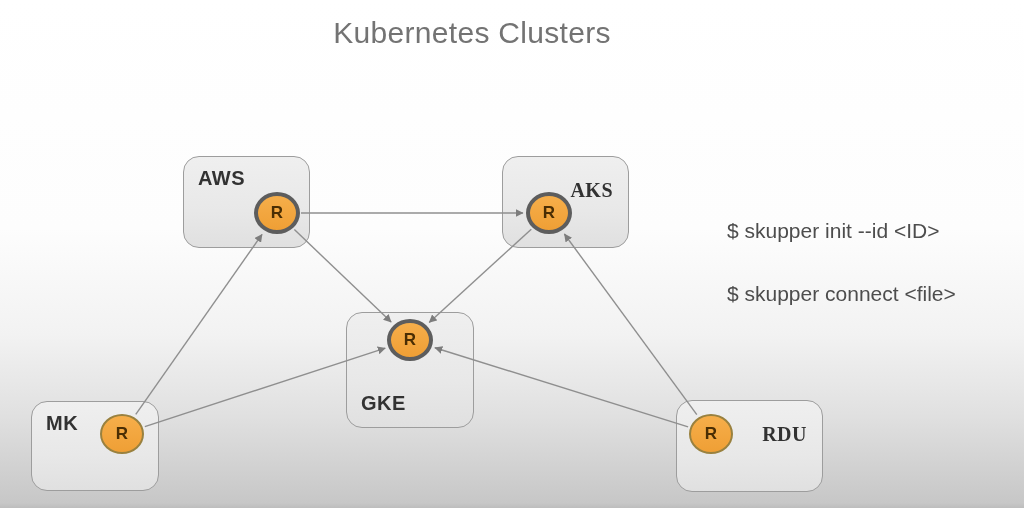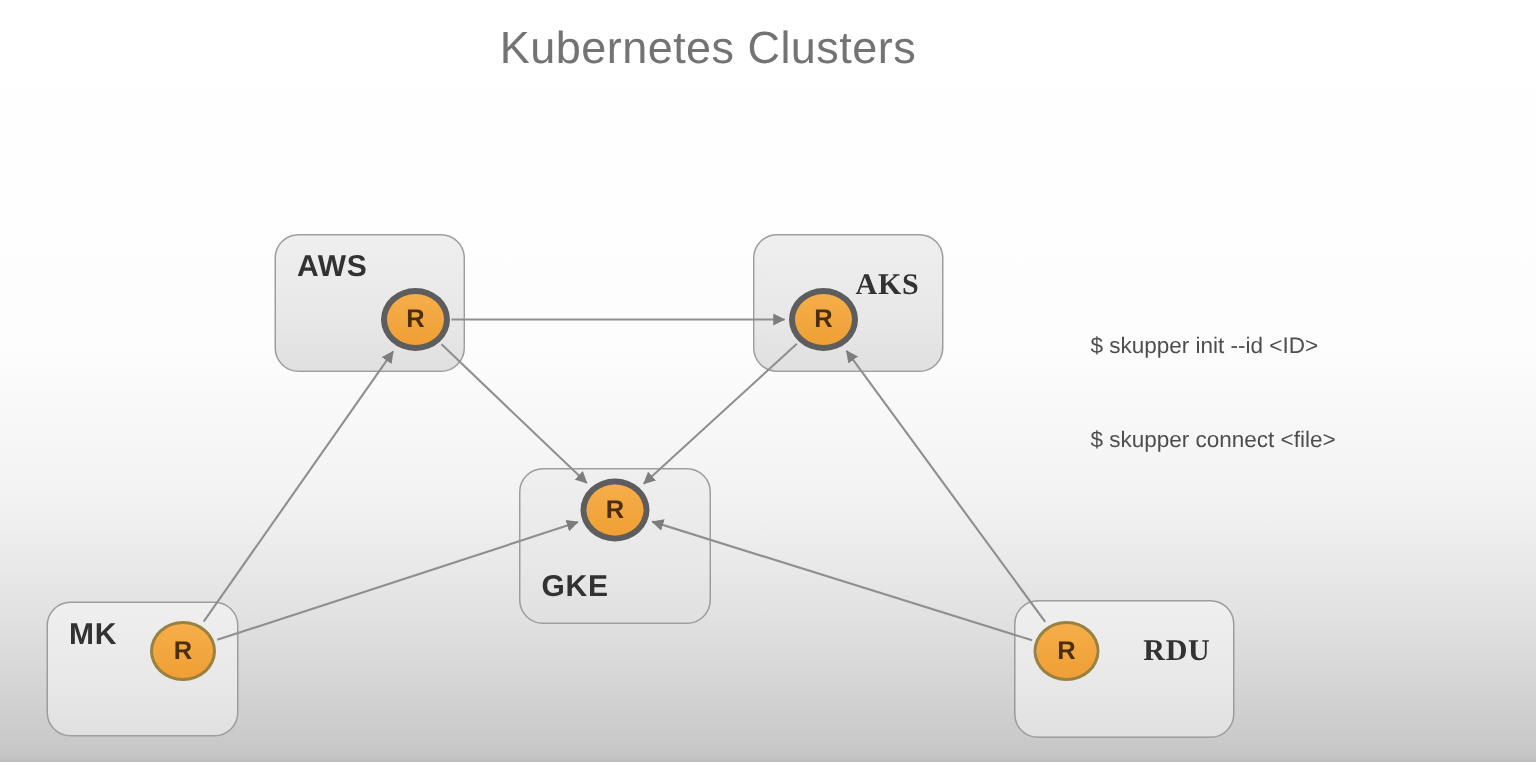--- a/index.html
+++ b/index.html
@@ -25,21 +25,21 @@
   .box .lbl {
     position:absolute; font-size:20px; font-weight:600; color:#323232;
     letter-spacing:0.5px;
   }
   .lbl.tl { left:14px; top:10px; }
   .lbl.tr { right:15px; top:22px;font-family:Liberation Serif, serif; }
   .lbl.bl { left:14px; bottom:12px; }
 
   .box.aws { left:183px; top:156px; width:127px; height:92px; }
   .box.aks { left:502px; top:156px; width:127px; height:92px; }
-  .box.gke { left:346px; top:312px; width:128px; height:104px; }
+  .box.gke { left:346px; top:312px; width:128px; height:116px; }
   .box.mk  { left:31px;  top:401px; width:128px; height:90px; }
   .box.rdu { left:676px; top:400px; width:147px; height:92px; }
 
   #edges { position:absolute; inset:0; z-index:2; pointer-events:none; }
 
   .router {
     position:absolute; z-index:3;
     width:46px; height:42px; border-radius:50%;
     background:linear-gradient(180deg,#f6ae4a 0%,#ef9f35 100%);
     border:4px solid #5d5d5d;
@@ -48,21 +48,21 @@
   }
   .router.thin { width:44px; height:40px; border:2px solid #99813f; }
   .router.r-aws { left:254px; top:192px; }
   .router.r-aks { left:526px; top:192px; }
   .router.r-gke { left:387px; top:319px; }
   .router.r-mk  { left:100px; top:414px; }
   .router.r-rdu { left:689px; top:414px; }
 
   .cmds {
     position:absolute; left:727px; top:178px; z-index:4;
-    font-size:15px; color:#4d4d4d; line-height:21px; white-space:pre;
+    font-size:21px; color:#4d4d4d; line-height:21px; white-space:pre;
   }
 </style>
 </head>
 <body>
 
 <div class="stage">
 
   <div class="title">Kubernetes Clusters</div>
 
   <svg id="edges" viewBox="0 0 1024 508" width="1024" height="508">

